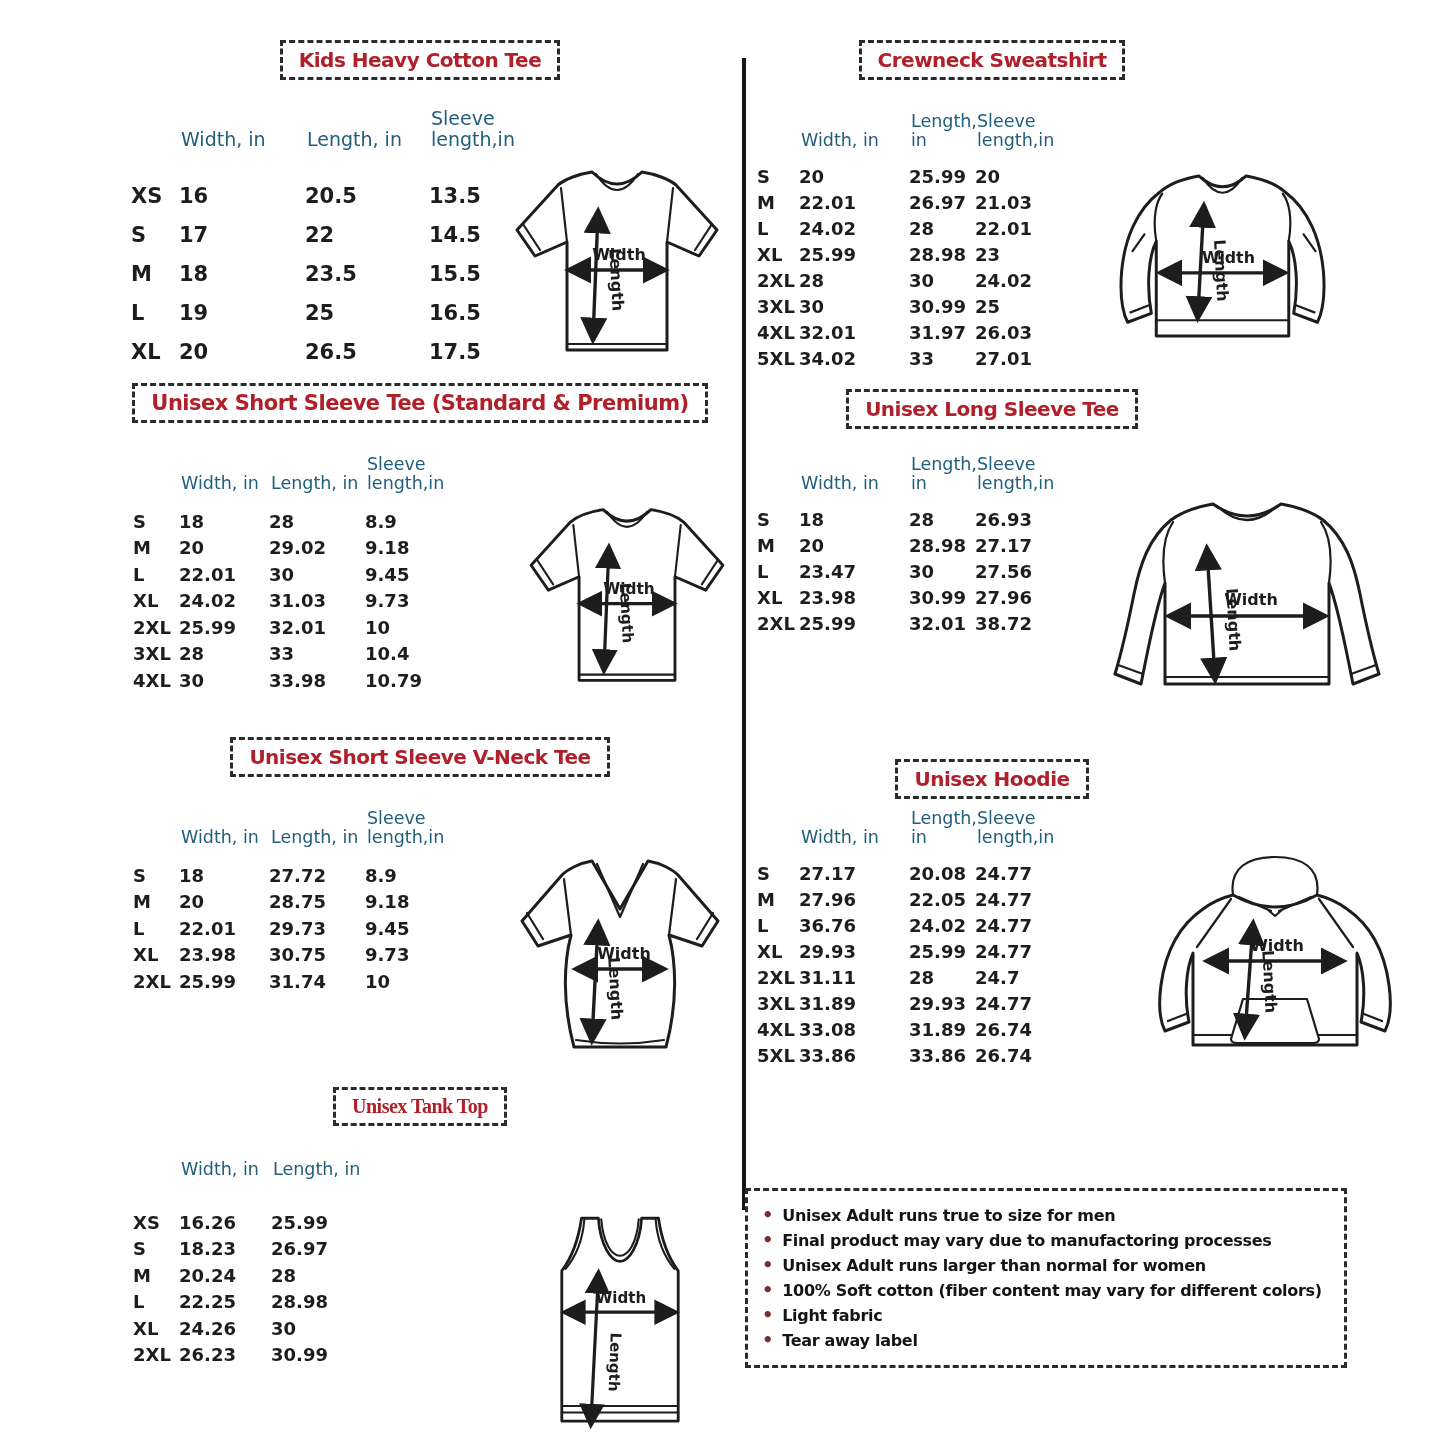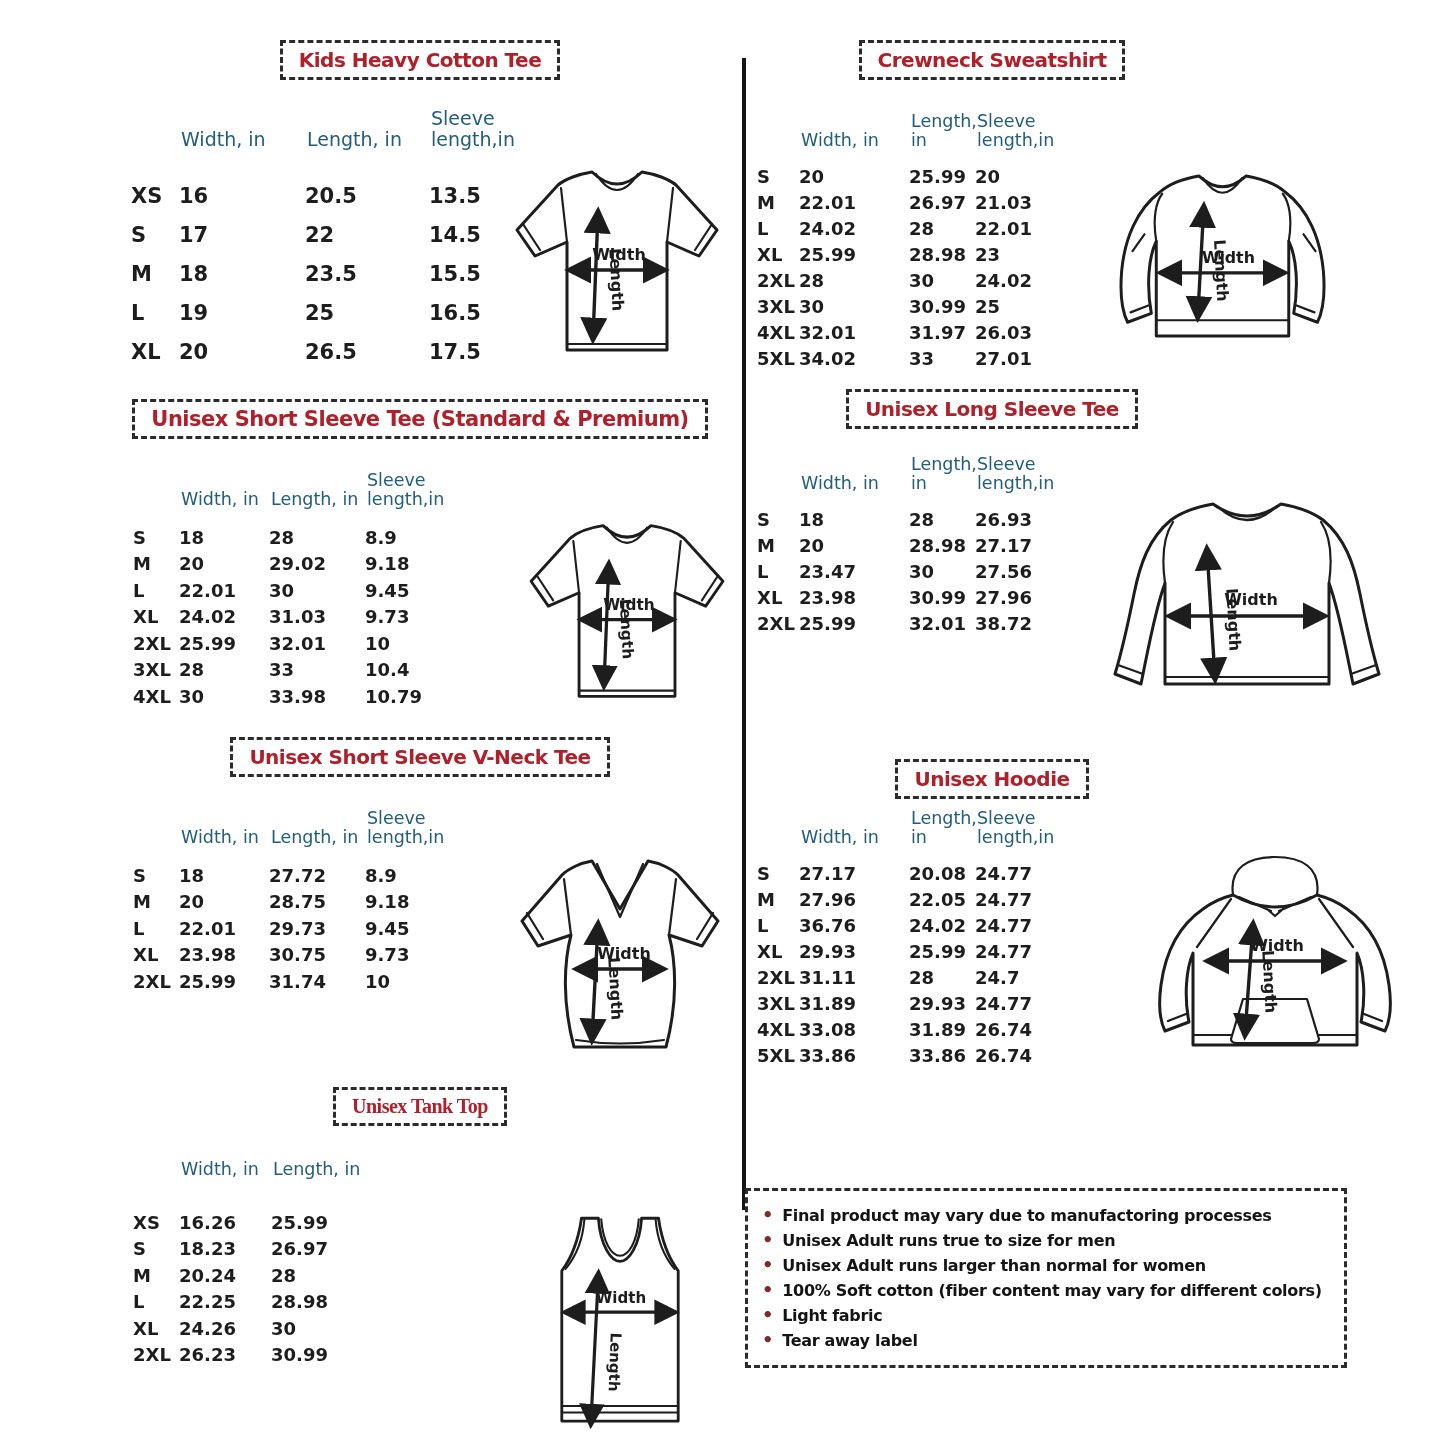--- a/index.html
+++ b/index.html
@@ -167,21 +167,21 @@
       <path class="thin" d="M38,158 L56,151 M224,158 L206,151"></path>
       <path class="thin" d="M64,86 C60,62 64,46 70,38 M198,86 C202,62 198,46 192,38"></path>
       <path class="thin" d="M40,96 L52,79 M225,96 L213,79"></path>
       <line class="arrow" x1="70" y1="118" x2="192" y2="118" marker-start="url(#arr)" marker-end="url(#arr)"></line>
       <line class="arrow" x1="112" y1="52" x2="106" y2="162" marker-start="url(#arr)" marker-end="url(#arr)"></line>
       <text x="137" y="108">Width</text>
       <text x="124" y="116" transform="rotate(87 124 116)">Length</text>
     </svg>
   </section>
 
-  <section class="panel" style="left:95px;top:383px;width:650px;height:345px;margin-top:16px;">
+  <section class="panel" style="left:95px;top:383px;width:650px;height:345px;">
     <div class="title-row" style="width:650px;">
       <div class="title small">Unisex Short Sleeve Tee (Standard &amp; Premium)</div>
     </div>
     <div class="table t-sm">
       <div class="thead">
           <span class="th corner"></span>
           <span class="th">Width, in</span>
           <span class="th">Length, in</span>
           <span class="th">Sleeve length,in</span>
         </div>
@@ -422,21 +422,21 @@
       <path class="thin" d="M47,14 C45,38 37,54 27,66 M123,14 C125,38 133,54 143,66"></path>
       <path class="thin" d="M23,212 L147,212 M23,219 L147,219"></path>
       <line class="arrow" x1="28" y1="112" x2="142" y2="112" marker-start="url(#arr)" marker-end="url(#arr)"></line>
       <line class="arrow" x1="62" y1="72" x2="54" y2="230" marker-start="url(#arr)" marker-end="url(#arr)"></line>
       <text x="86" y="102">Width</text>
       <text x="74" y="165" transform="rotate(92 74 165)">Length</text>
     </svg>
   </section>
 
   <div class="notes" style="left:745px;top:1188px;width:568px;">
+      <div class="note-line">Unisex Adult runs true to size for men</div>
       <div class="note-line">Final product may vary due to manufactoring processes</div>
-      <div class="note-line">Unisex Adult runs true to size for men</div>
       <div class="note-line">Unisex Adult runs larger than normal for women</div>
       <div class="note-line">100% Soft cotton (fiber content may vary for different colors)</div>
       <div class="note-line">Light fabric</div>
       <div class="note-line">Tear away label</div>
     </div>
 
 </div>
 
 </body></html>

